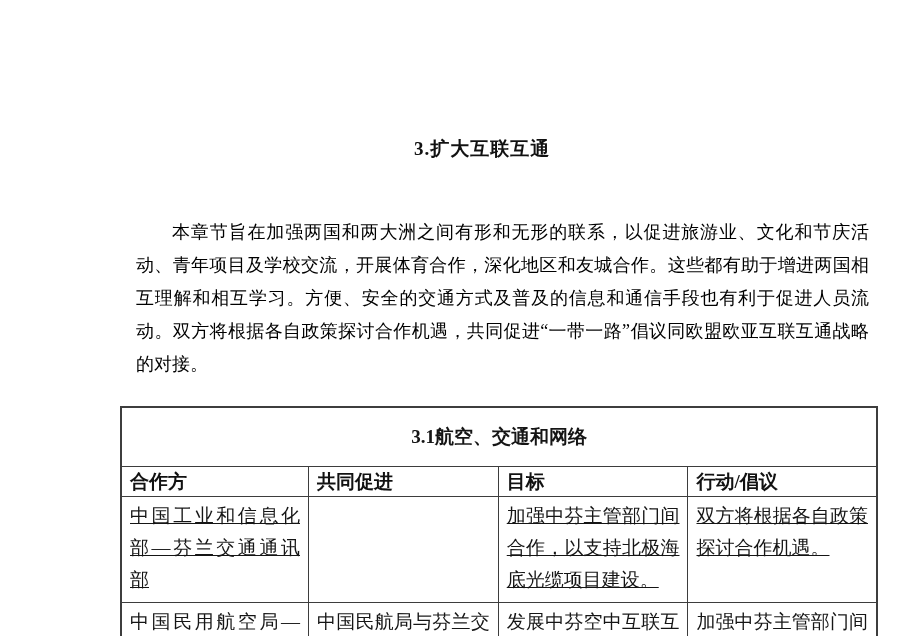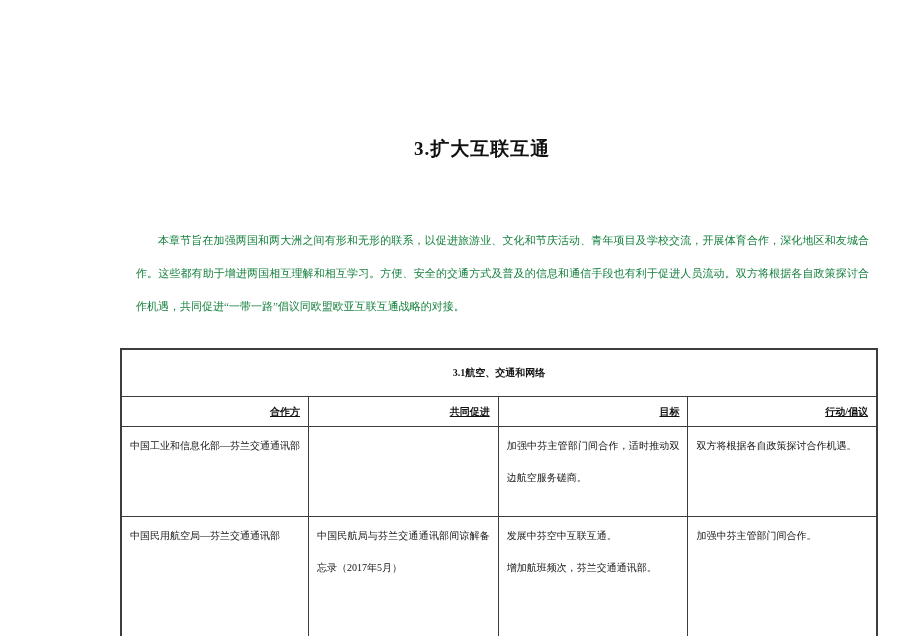--- a/index.html
+++ b/index.html
@@ -17,64 +17,63 @@
   }
   .doc-title {
     padding-top: 88px;
     text-align: center;
     font-size: 19px;
     font-weight: bold;
     letter-spacing: 1px;
     color: #111111;
   }
   .body-para {
-    margin: 30px 63px 0 72px;
+    margin: 22px 63px 0 72px;
     width: 765px;
-    font-size: 11px;
+    font-size: 18px;
     line-height: 33px;
     text-align: justify;
     text-indent: 2em;
-    color: #15803d;
+    color: #000000;
   }
   .coop-table {
     margin: 9px 0 0 72px;
     width: 758px;
     border-collapse: collapse;
     table-layout: fixed;
     border: 2px solid #3d3d3d;
   }
   .coop-table td, .coop-table th {
     border: 1px solid #3d3d3d;
-    font-size: 10px;
+    font-size: 19px;
     color: #151515;
   }
   .caption-cell {
     height: 30px;
     text-align: center;
     vertical-align: middle;
     font-weight: bold;
     color: #111111;
   }
   .header-row th {
     height: 30px;
-    text-align: right;
+    text-align: left;
     vertical-align: middle;
     padding: 0 8px;
     font-weight: bold;
     color: #111111;
-    text-decoration: underline;
   }
   .data-row td {
     vertical-align: top;
     padding: 3px 8px 6px 8px;
     line-height: 32px;
     text-align: justify;
     white-space: pre-line;
   }
-  .row-1 td { height: 90px; }
+  .row-1 td { height: 90px; text-decoration: underline; }
   .row-2 td { height: 137px; }
   .page-footer {
     margin-top: 14px;
     text-align: center;
     font-size: 15px;
     color: #222222;
     text-decoration: underline;
   }
 </style>
 </head>
@@ -99,21 +98,21 @@
       </tr>
       <tr class="header-row">
         <th>合作方</th>
         <th>共同促进</th>
         <th>目标</th>
         <th>行动/倡议</th>
       </tr>
       <tr class="data-row row-1">
         <td>中国工业和信息化部—芬兰交通通讯部</td>
         <td></td>
-        <td>加强中芬主管部门间合作，适时推动双边航空服务磋商。</td>
+        <td>加强中芬主管部门间合作，以支持北极海底光缆项目建设。</td>
         <td>双方将根据各自政策探讨合作机遇。</td>
       </tr>
       <tr class="data-row row-2">
         <td>中国民用航空局—芬兰交通通讯部</td>
         <td>中国民航局与芬兰交通通讯部间谅解备忘录（2017年5月）</td>
         <td>发展中芬空中互联互通。
 增加航班频次，芬兰交通通讯部。</td>
         <td>加强中芬主管部门间合作。</td>
       </tr>
     </tbody>

